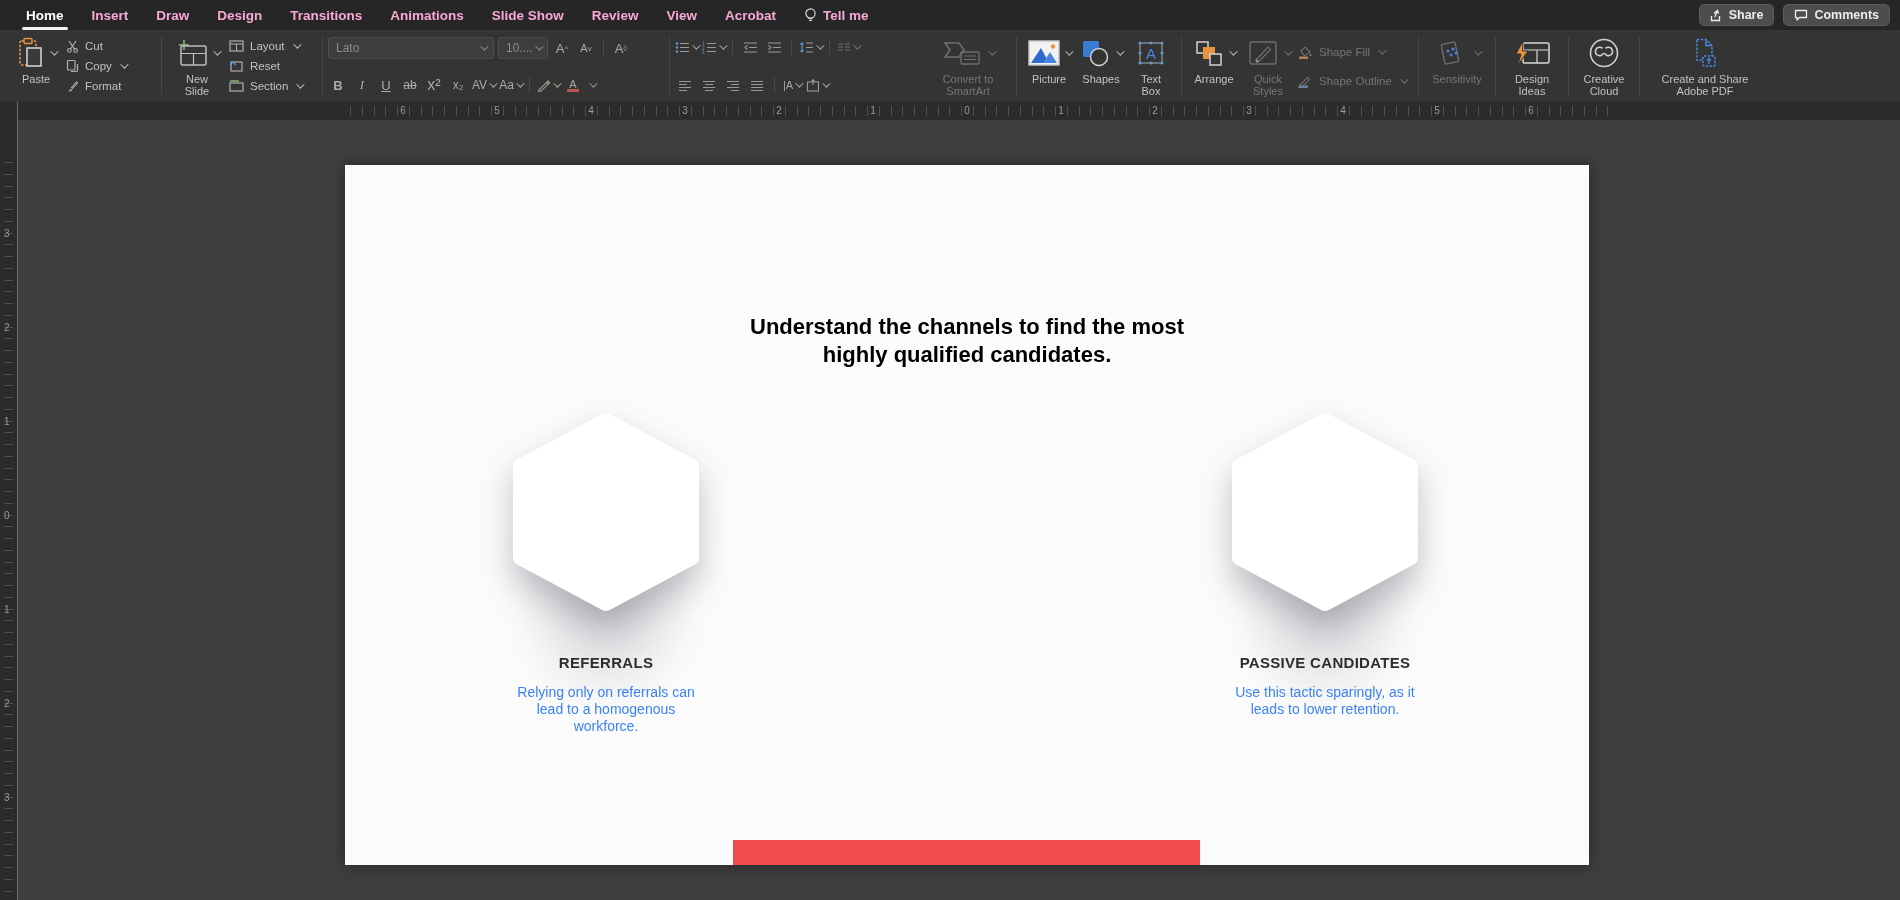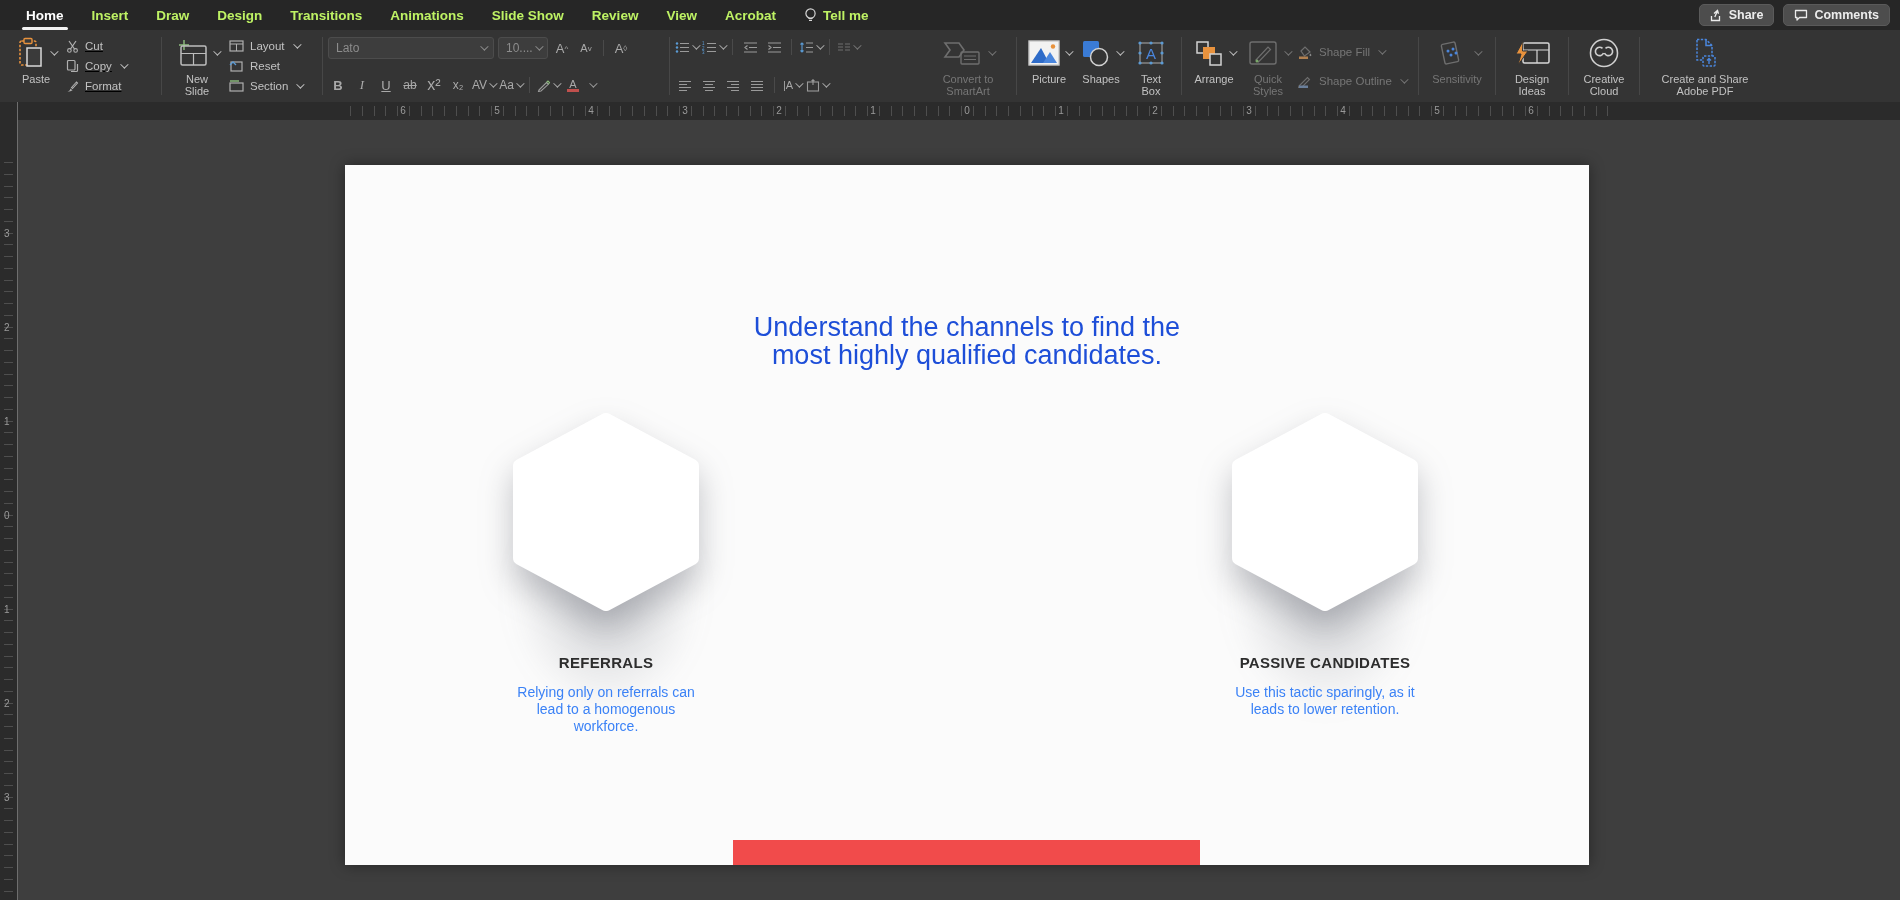--- a/index.html
+++ b/index.html
@@ -3,21 +3,21 @@
 <meta charset="utf-8">
 <style>
   * { margin:0; padding:0; box-sizing:border-box; }
   html,body { width:1900px; height:900px; overflow:hidden; }
   body { font-family:"Liberation Sans", sans-serif; background:#3e3e3e; position:relative; }
 
   
   .menubar { position:absolute; top:0; left:0; width:100%; height:30px; background:#262626;
              display:flex; align-items:center; padding-left:12px; z-index:30; }
   .menu-item { position:relative; height:100%; display:flex; align-items:center; padding:0 14px;
-               color:#bef264; font-size:13.5px; font-weight:600; cursor:default; white-space:nowrap; }
+               color:#f9a8d4; font-size:13.5px; font-weight:600; cursor:default; white-space:nowrap; }
   .menu-item.active { color:#ffffff; }
   .menu-item.active::after { content:""; position:absolute; left:10px; right:10px; bottom:0;
                height:3px; background:#f2f2f2; border-radius:2px; }
   .tellme { display:flex; align-items:center; gap:6px; }
   .menubar-right { position:absolute; right:10px; top:4px; display:flex; gap:9px; }
   .pill-btn { height:22px; background:#4d4d4d; border:1px solid #5a5a5a; border-radius:5px;
               color:#ececec; font-size:12.5px; font-weight:700; display:flex; align-items:center;
               gap:6px; padding:0 10px; cursor:pointer; }
 
   
@@ -56,21 +56,21 @@
         background:repeating-linear-gradient(180deg, #6b6b6b 0 1px, transparent 1px 11.75px); opacity:.55; }
   .vruler-num { position:absolute; left:4px; transform:translateY(-50%); color:#9a9a9a; font-size:10px; }
 
   
   .canvas { position:absolute; top:120px; left:19px; right:0; bottom:0; background:#3e3e3e; }
   .slide { position:absolute; left:345px; top:165px; width:1244px; height:700px; background:#fbfbfb;
            box-shadow:0 0 14px rgba(0,0,0,.4); overflow:hidden; }
   .slide-title { position:absolute; top:62px; left:0; width:100%; text-align:center;
                  font-size:62px; font-weight:400; letter-spacing:0.5px; }
   .slide-subtitle { position:absolute; top:148px; left:50%; transform:translateX(-50%); width:460px;
-                 text-align:center; font-size:27px; font-weight:400; color:#1d4ed8; line-height:28px; }
+                 text-align:center; font-size:22px; font-weight:700; color:#000000; line-height:28px; }
   .card { position:absolute; top:247px; width:300px; display:flex; flex-direction:column; align-items:center; }
   .card-1 { left:111px; } .card-2 { left:471px; } .card-3 { left:830px; }
   .hex-glow { position:absolute; top:70px; left:20px; right:20px; height:350px; z-index:0;
               background:radial-gradient(ellipse 52% 48% at 50% 32%, rgba(95,100,112,.30), rgba(95,100,112,0) 70%);
               filter:blur(12px); }
   .hexwrap { position:relative; z-index:1; width:188px; height:200px;
              filter:drop-shadow(0 16px 16px rgba(85,90,100,.35)); }
   .card-title { position:relative; z-index:1; margin-top:42px; font-size:15px; font-weight:700;
                 color:#2d2d2d; letter-spacing:.3px; text-align:center; }
   .card-body { position:relative; z-index:1; margin-top:13px; font-size:14px; line-height:17px;
@@ -122,21 +122,21 @@
       <svg class="ic" width="28" height="32" viewBox="0 0 28 32">
         <rect x="3" y="4" width="16" height="24" rx="1.5" fill="none" stroke="#e8923d" stroke-width="1.6" stroke-dasharray="2.5 1.6"></rect>
         <rect x="7" y="1.5" width="8" height="5" rx="1" fill="#3a3a3a" stroke="#e8923d" stroke-width="1.4"></rect>
         <rect x="10" y="11" width="14" height="18" fill="#3a3a3a" stroke="#d9d9d9" stroke-width="1.5"></rect>
       </svg>
       <span class="chev" style="color:#bdbdbd;"></span>
     </span>
     <span class="lbl">Paste</span>
   </div>
 
-  <div class="col-sm" style="width:92px;text-decoration:underline;">
+  <div class="col-sm" style="width:92px;">
     <div class="sm-row">
       <svg class="ic" width="13" height="13" viewBox="0 0 13 13">
         <path d="M3 1l5.5 8M10 1 4.5 9" stroke="#b0b0b0" stroke-width="1.2" fill="none"></path>
         <circle cx="3.4" cy="10.4" r="1.8" fill="none" stroke="#b0b0b0" stroke-width="1.1"></circle>
         <circle cx="9.6" cy="10.4" r="1.8" fill="none" stroke="#b0b0b0" stroke-width="1.1"></circle>
       </svg>
       <span>Cut</span>
     </div>
     <div class="sm-row">
       <svg class="ic" width="13" height="14" viewBox="0 0 13 14">

